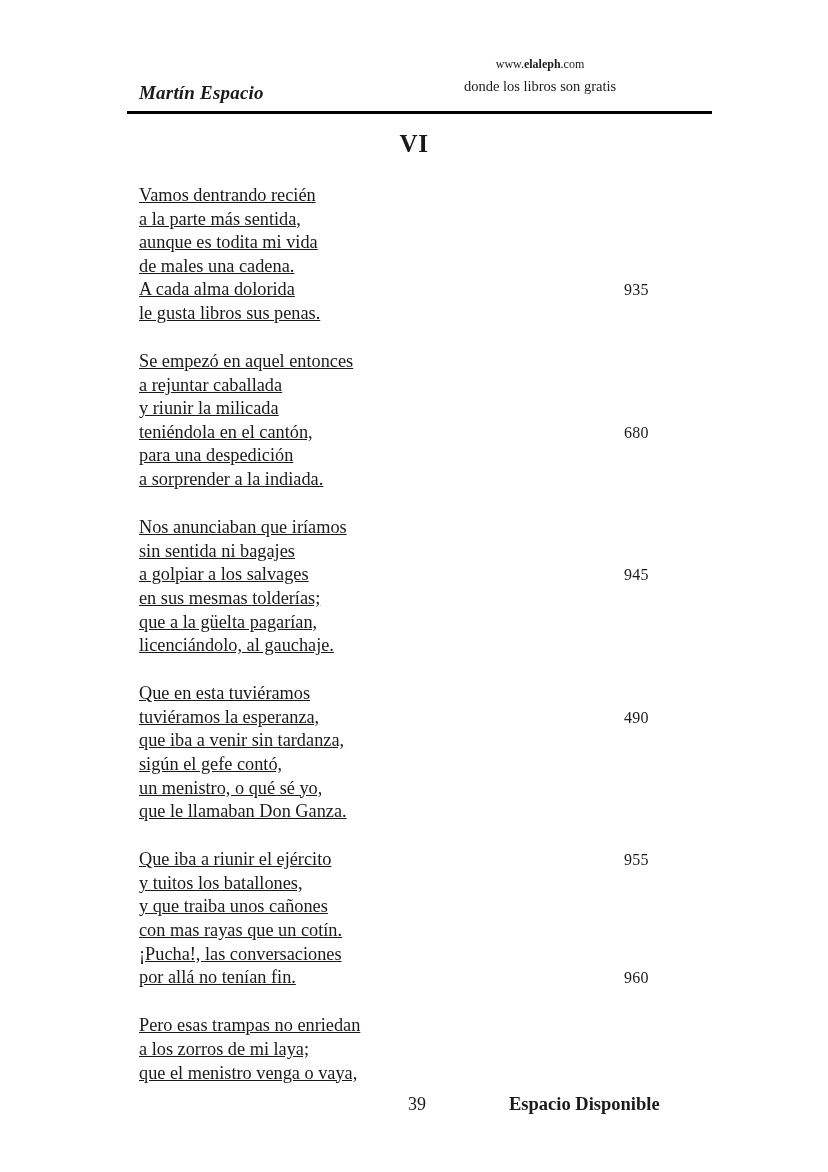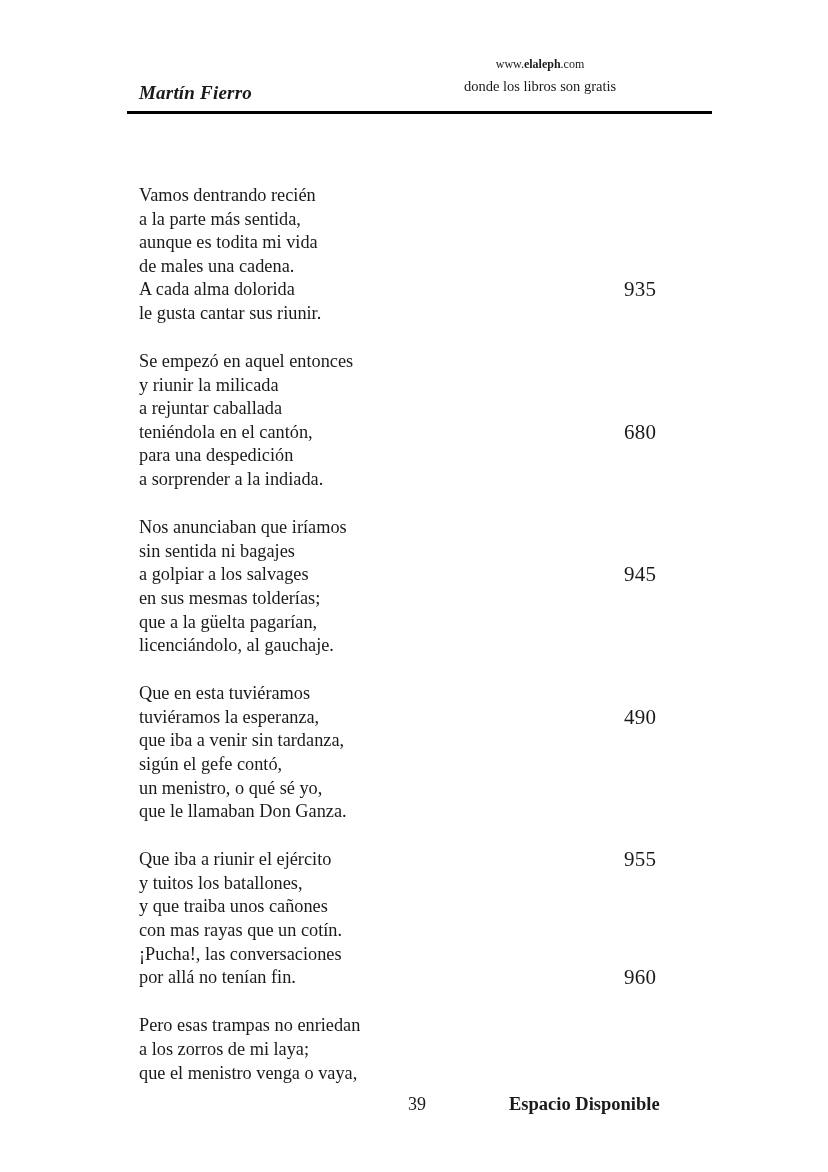--- a/index.html
+++ b/index.html
@@ -85,35 +85,36 @@
   
   .poem {
     position: absolute;
     left: 139px;
     top: 184px;
     width: 560px;
   }
   .stanza {
     position: relative;
     margin-bottom: 24.5px;
+    text-decoration: underline;
   }
   .verse-line {
     position: relative;
     font-size: 18.3px;
     line-height: 23.6px;
     white-space: nowrap;
   }
   .verse-text {
     display: inline;
   }
   .line-number {
     position: absolute;
     left: 485px;
     top: 0;
-    font-size: 21px;
+    font-size: 16px;
     line-height: 23.6px;
     letter-spacing: 0.3px;
   }
 
   
   .footer {
     position: absolute;
     left: 0;
     top: 1094px;
     width: 828px;
@@ -133,43 +134,44 @@
     white-space: nowrap;
     font-weight: bold;
   }
 </style>
 </head>
 <body>
 
 <div class="page">
 
   <div class="header">
-    <div class="header-left">Martín Fierro</div>
+    <div class="header-left">Martín Espacio</div>
     <div class="header-right">
       <div class="site-url"><span>www.</span><span class="brand">elaleph</span><span>.com</span></div>
       <div class="site-tagline">donde los libros son gratis</div>
     </div>
   </div>
 
   <div class="header-rule"></div>
 
+  <div class="chapter-title">VI</div>
 
   <div class="poem" id="poem-container">
       <div class="stanza">
         <div class="verse-line"><span class="verse-text">Vamos dentrando recién</span></div>
         <div class="verse-line"><span class="verse-text">a la parte más sentida,</span></div>
         <div class="verse-line"><span class="verse-text">aunque es todita mi vida</span></div>
         <div class="verse-line"><span class="verse-text">de males una cadena.</span></div>
         <div class="verse-line"><span class="verse-text">A cada alma dolorida</span><span class="line-number">935</span></div>
-        <div class="verse-line"><span class="verse-text">le gusta cantar sus riunir.</span></div>
+        <div class="verse-line"><span class="verse-text">le gusta libros sus penas.</span></div>
       </div>
       <div class="stanza">
         <div class="verse-line"><span class="verse-text">Se empezó en aquel entonces</span></div>
+        <div class="verse-line"><span class="verse-text">a rejuntar caballada</span></div>
         <div class="verse-line"><span class="verse-text">y riunir la milicada</span></div>
-        <div class="verse-line"><span class="verse-text">a rejuntar caballada</span></div>
         <div class="verse-line"><span class="verse-text">teniéndola en el cantón,</span><span class="line-number">680</span></div>
         <div class="verse-line"><span class="verse-text">para una despedición</span></div>
         <div class="verse-line"><span class="verse-text">a sorprender a la indiada.</span></div>
       </div>
       <div class="stanza">
         <div class="verse-line"><span class="verse-text">Nos anunciaban que iríamos</span></div>
         <div class="verse-line"><span class="verse-text">sin sentida ni bagajes</span></div>
         <div class="verse-line"><span class="verse-text">a golpiar a los salvages</span><span class="line-number">945</span></div>
         <div class="verse-line"><span class="verse-text">en sus mesmas tolderías;</span></div>
         <div class="verse-line"><span class="verse-text">que a la güelta pagarían,</span></div>

